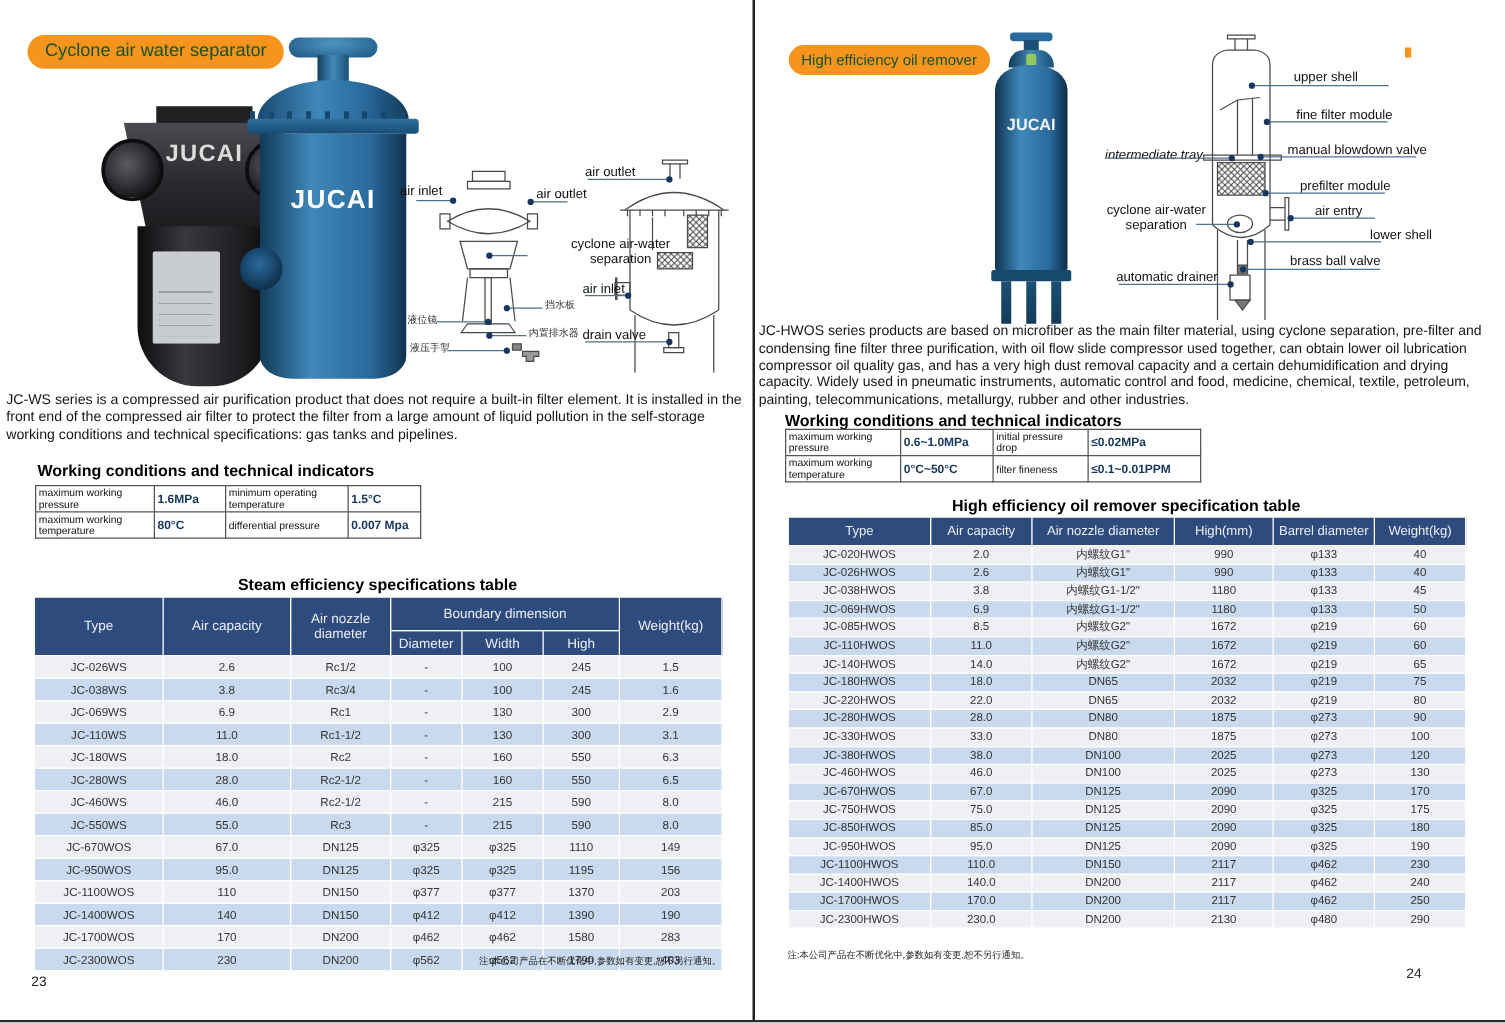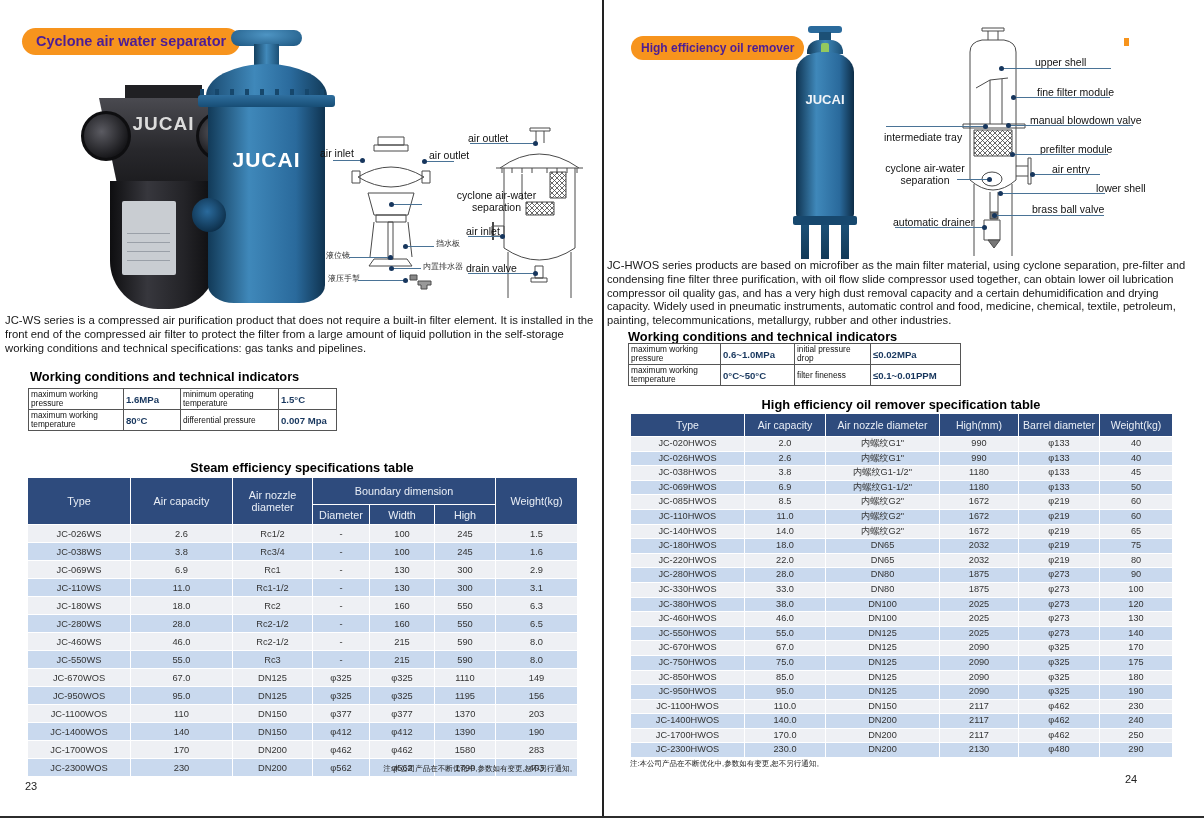--- a/index.html
+++ b/index.html
@@ -1,20 +1,20 @@
 <!DOCTYPE html>
 <html><head>
 <meta charset="utf-8">
 <style>
   html,body{margin:0;padding:0;background:#fff;}
   #page{position:relative;width:1204px;height:818px;background:#fff;overflow:hidden;
         font-family:"Liberation Sans",sans-serif;color:#1a1a1a;border-bottom:2px solid #2c2c2c;box-sizing:border-box;}
   .abs{position:absolute;}
   
-  .badge{position:absolute;background:#f7941d;color:#4c1d95;font-weight:bold;border-radius:14px;white-space:nowrap;}
+  .badge{position:absolute;background:#f7941d;color:#14532d;font-weight:normal;border-radius:14px;white-space:nowrap;}
   #badge-l{left:22px;top:28px;height:27px;line-height:27px;padding:0 14px;font-size:14.5px;}
   #badge-r{left:631px;top:36px;height:24px;line-height:24px;padding:0 10px;font-size:12px;}
   #orange-dot{left:1124px;top:38px;width:5px;height:8px;background:#f7941d;}
   
   #divider{left:602px;top:0;width:2px;height:816px;background:#222;}
   
   .lab{position:absolute;font-size:10.5px;color:#111;white-space:nowrap;}
   .lab.cn{font-size:8px;color:#333;}
   .lab.ctr{text-align:center;white-space:normal;line-height:11.5px;}
   .ld{position:absolute;height:1px;background:#4a7396;}
@@ -399,21 +399,21 @@
       <rect x="34" y="192" width="16" height="20"></rect>
       <path d="M38 212 L50 212 L44 220 Z" fill="#777"></path>
       <path d="M24 156 V228 M62 156 V228"></path>
     </g>
   </svg>
 
   <span class="lab" style="left:1035px;top:56px;">upper shell</span>
   <i class="ld dl" style="left:1001px;top:68px;width:110px;"></i>
   <span class="lab" style="left:1037px;top:86px;">fine filter module</span>
   <i class="ld dl" style="left:1013px;top:97px;width:97px;"></i>
-  <span class="lab" style="left:884px;top:131px;">intermediate tray</span>
+  <span class="lab" style="left:884px;top:118px;font-style:italic;">intermediate tray</span>
   <i class="ld dr" style="left:886px;top:126px;width:100px;"></i>
   <span class="lab" style="left:1030px;top:114px;text-align:center;">manual blowdown valve</span>
   <i class="ld dl" style="left:1008px;top:125px;width:125px;"></i>
   <span class="lab" style="left:1040px;top:143px;">prefilter module</span>
   <i class="ld dl" style="left:1012px;top:154px;width:96px;"></i>
   <span class="lab ctr" style="left:880px;top:163px;width:90px;"><span>cyclone air-water</span><br><span>separation</span></span>
   <i class="ld dr" style="left:957px;top:179px;width:33px;"></i>
   <span class="lab" style="left:1052px;top:163px;">air entry</span>
   <i class="ld dl" style="left:1032px;top:174px;width:68px;"></i>
   <span class="lab" style="left:1096px;top:182px;">lower shell</span>
@@ -570,28 +570,20 @@
         </tr>
         <tr>
           <td>JC-460HWOS</td>
           <td>46.0</td>
           <td>DN100</td>
           <td>2025</td>
           <td>φ273</td>
           <td>130</td>
         </tr>
         <tr>
-          <td>JC-550HWOS</td>
-          <td>55.0</td>
-          <td>DN125</td>
-          <td>2025</td>
-          <td>φ273</td>
-          <td>140</td>
-        </tr>
-        <tr>
           <td>JC-670HWOS</td>
           <td>67.0</td>
           <td>DN125</td>
           <td>2090</td>
           <td>φ325</td>
           <td>170</td>
         </tr>
         <tr>
           <td>JC-750HWOS</td>
           <td>75.0</td>

